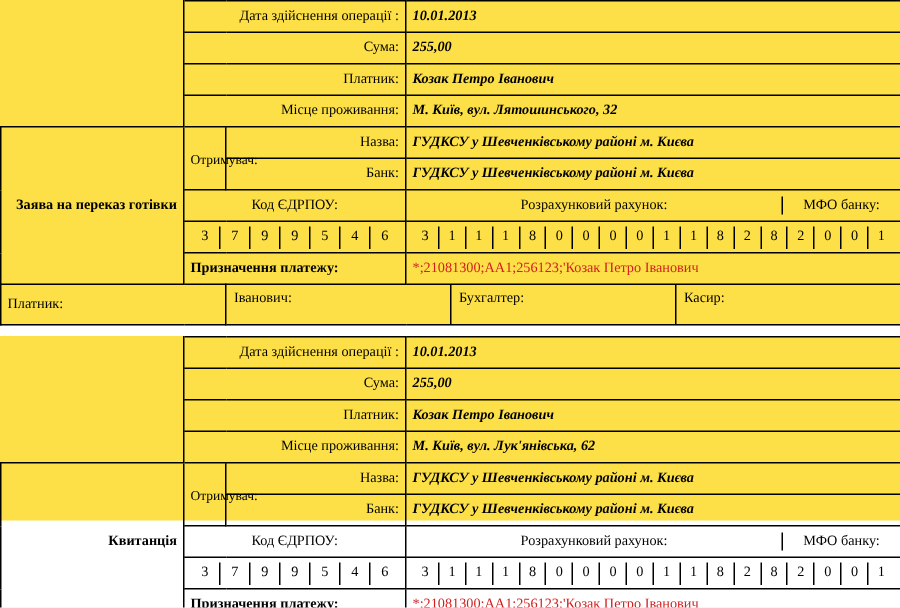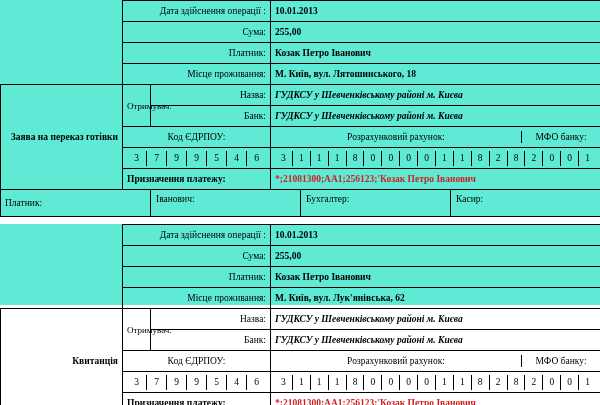--- a/index.html
+++ b/index.html
@@ -10,22 +10,22 @@
   body {
     width: 600px;
     height: 405px;
     font-family: "Liberation Serif", serif;
     color: #000000;
     overflow: hidden;
   }
   .page {
     position: relative;
     width: 600px;
-    height: 305px;
-    background: #5eead4;
+    height: 347px;
+    background: #fde047;
   }
   .form-block {
     position: relative;
     width: 600px;
     box-sizing: border-box;
   }
   table.form {
     border-collapse: collapse;
     width: 600px;
     table-layout: fixed;
@@ -42,39 +42,40 @@
     text-align: right;
     font-family: "Liberation Serif", serif;
     font-size: 9.5px;
     white-space: nowrap;
   }
   .label-c {
     text-align: left;
     font-size: 9.5px;
   }
   .value {
+    font-style: italic;
     font-weight: bold;
     font-size: 9.5px;
     padding-left: 5px;
   }
   .side-title {
     text-align: right;
     font-weight: bold;
     font-size: 10px;
     vertical-align: middle;
   }
   .nowrap { white-space: nowrap; }
   .org-value {
     font-style: italic;
     font-weight: bold;
     font-size: 9.5px;
   }
   .purpose-value {
     color: #d21e1e;
-    font-weight: bold;
+    font-weight: normal;
     font-size: 9.5px;
     padding-left: 5px;
   }
   .digits {
     display: flex;
     width: 100%;
   }
   .digits .cell {
     flex: 1 1 auto;
     border-right: 1px solid #000000;
@@ -127,21 +128,21 @@
       <tr>
         <td colspan="2" class="label-r">Сума:</td>
         <td class="value">255,00</td>
       </tr>
       <tr>
         <td colspan="2" class="label-r">Платник:</td>
         <td class="value">Козак Петро Iванович</td>
       </tr>
       <tr>
         <td colspan="2" class="label-r">Мiсце проживання:</td>
-        <td class="value">М. Київ, вул. Лятошинського, 18</td>
+        <td class="value">М. Київ, вул. Лятошинського, 32</td>
       </tr>
 
       <tr>
         <td rowspan="5" class="side-title">Заява на переказ готівки</td>
         <td rowspan="2" class="label-c nowrap" style="font-size:9px">Отримувач:</td>
         <td class="label-r">Назва:</td>
         <td class="org-value">ГУДКСУ у Шевченкiвському районi м. Києва</td>
       </tr>
       <tr>
         <td class="label-r">Банк:</td>

